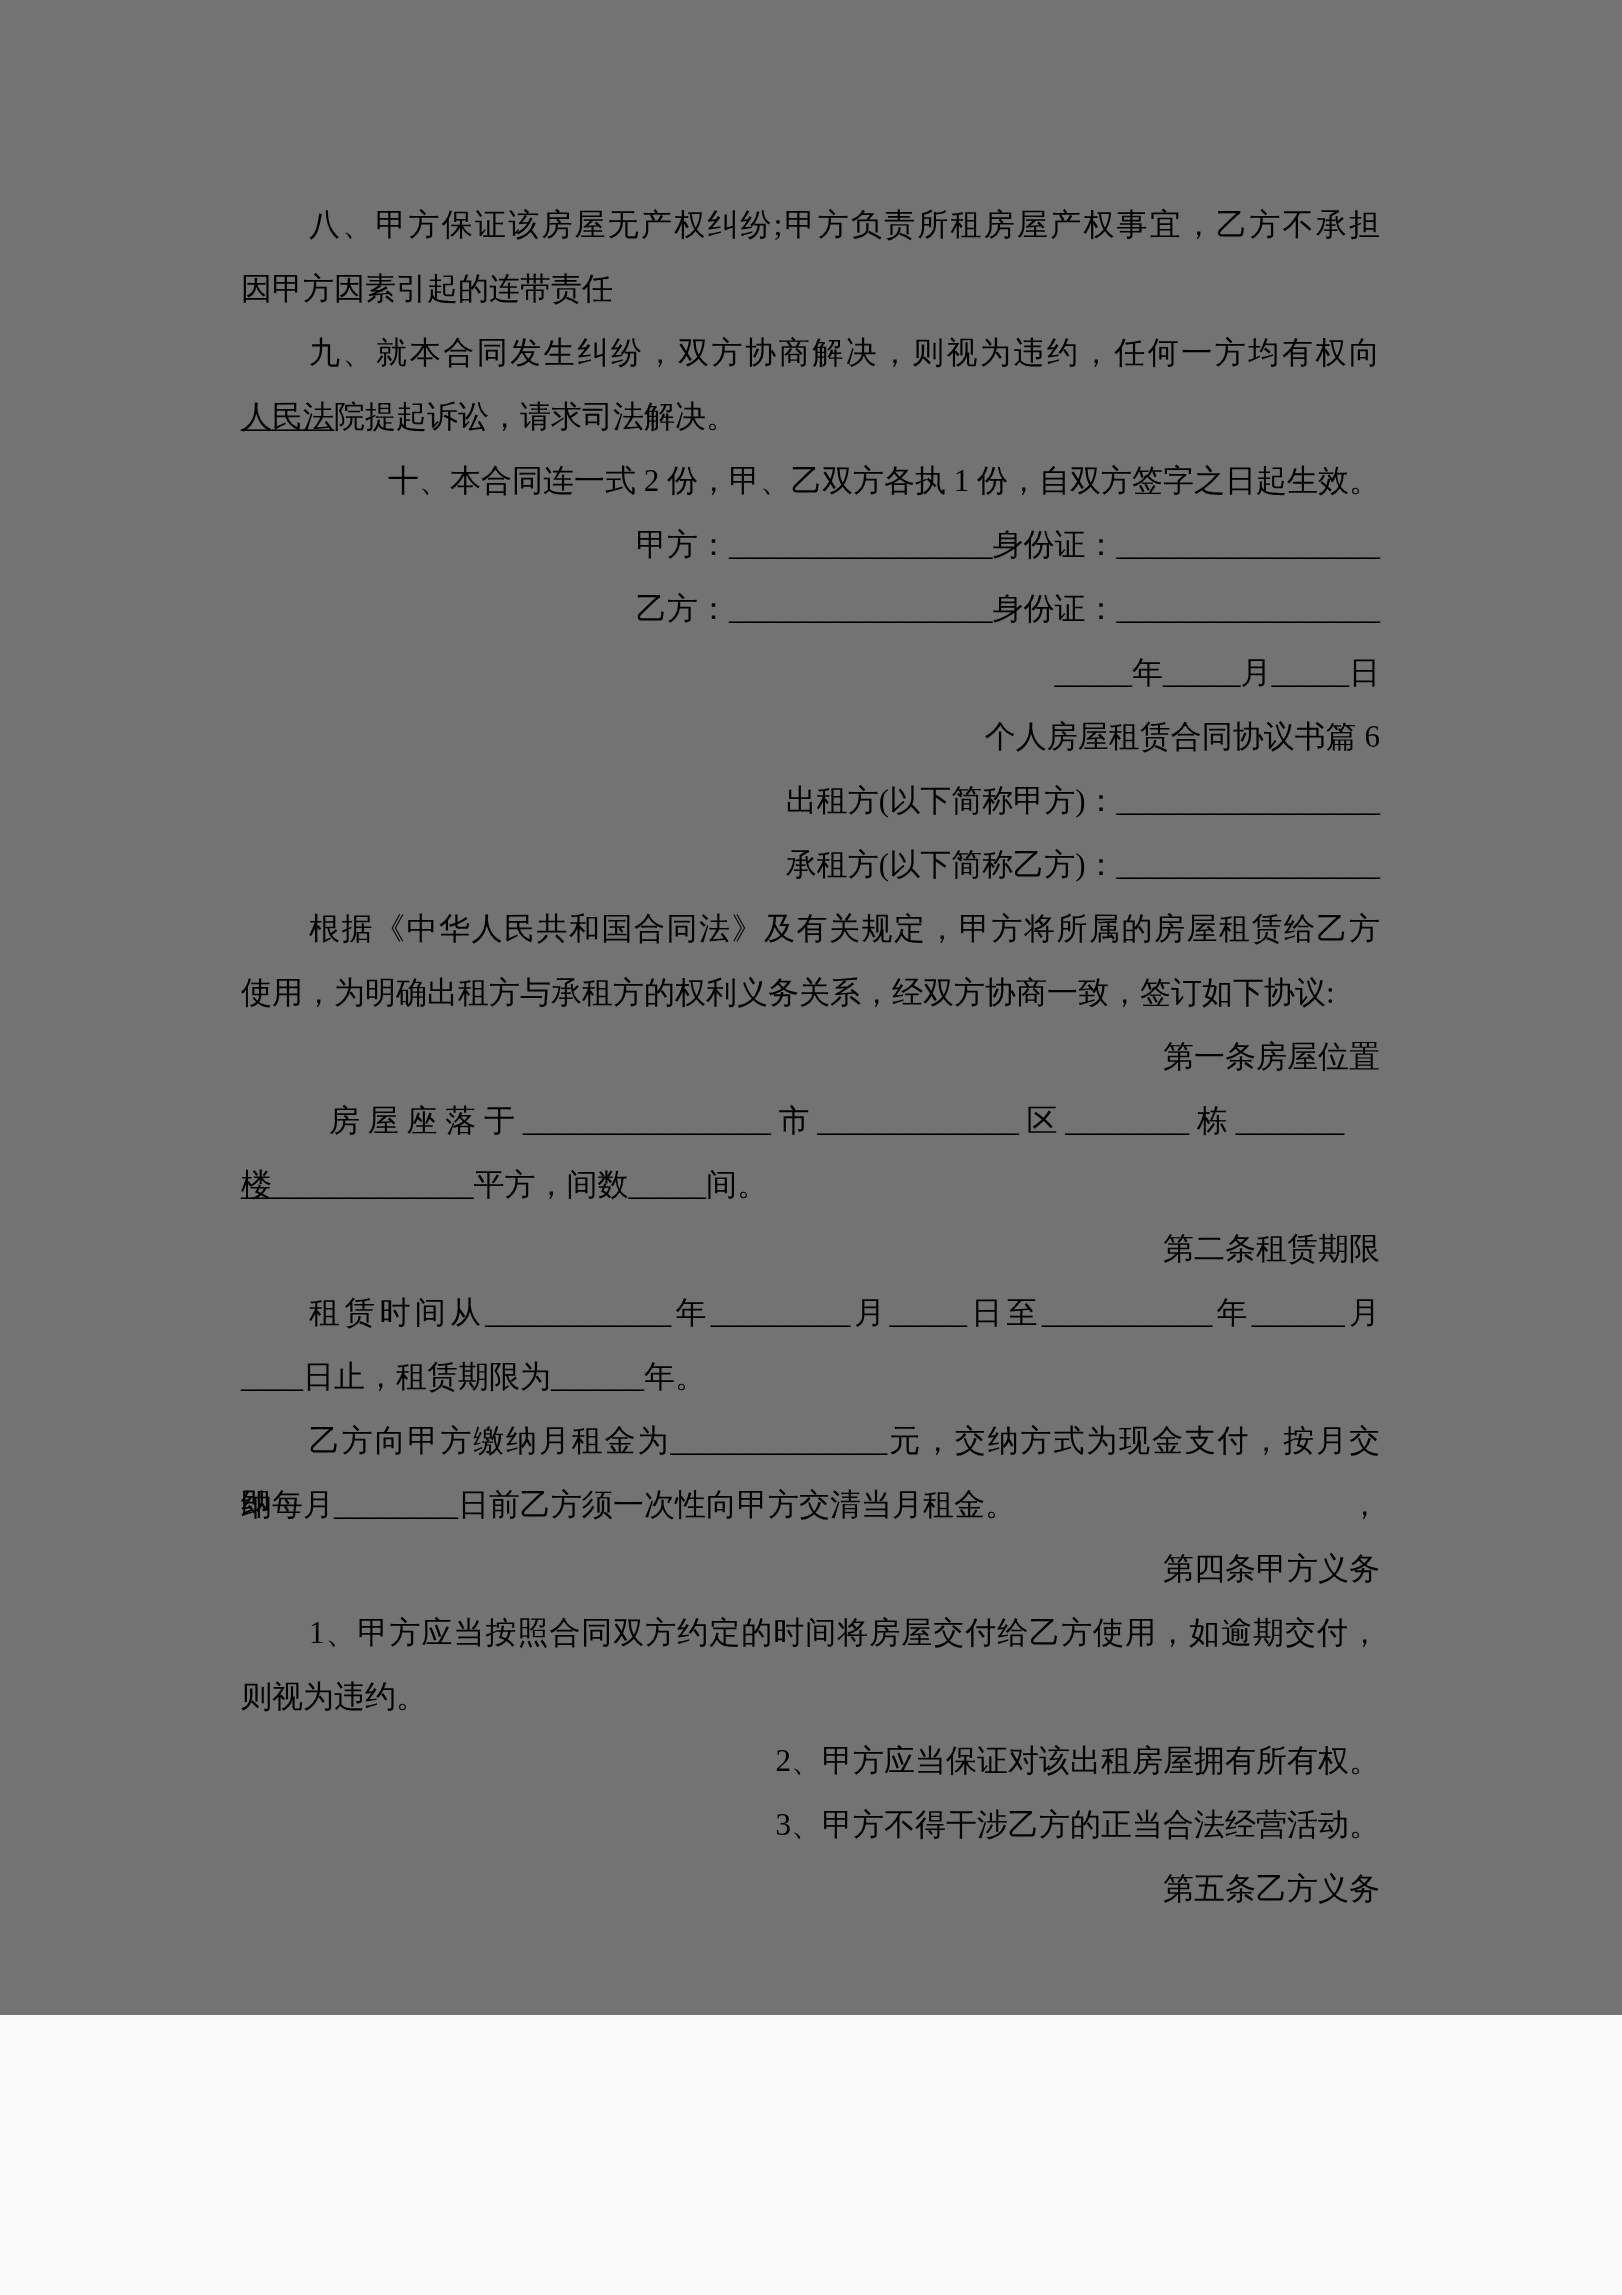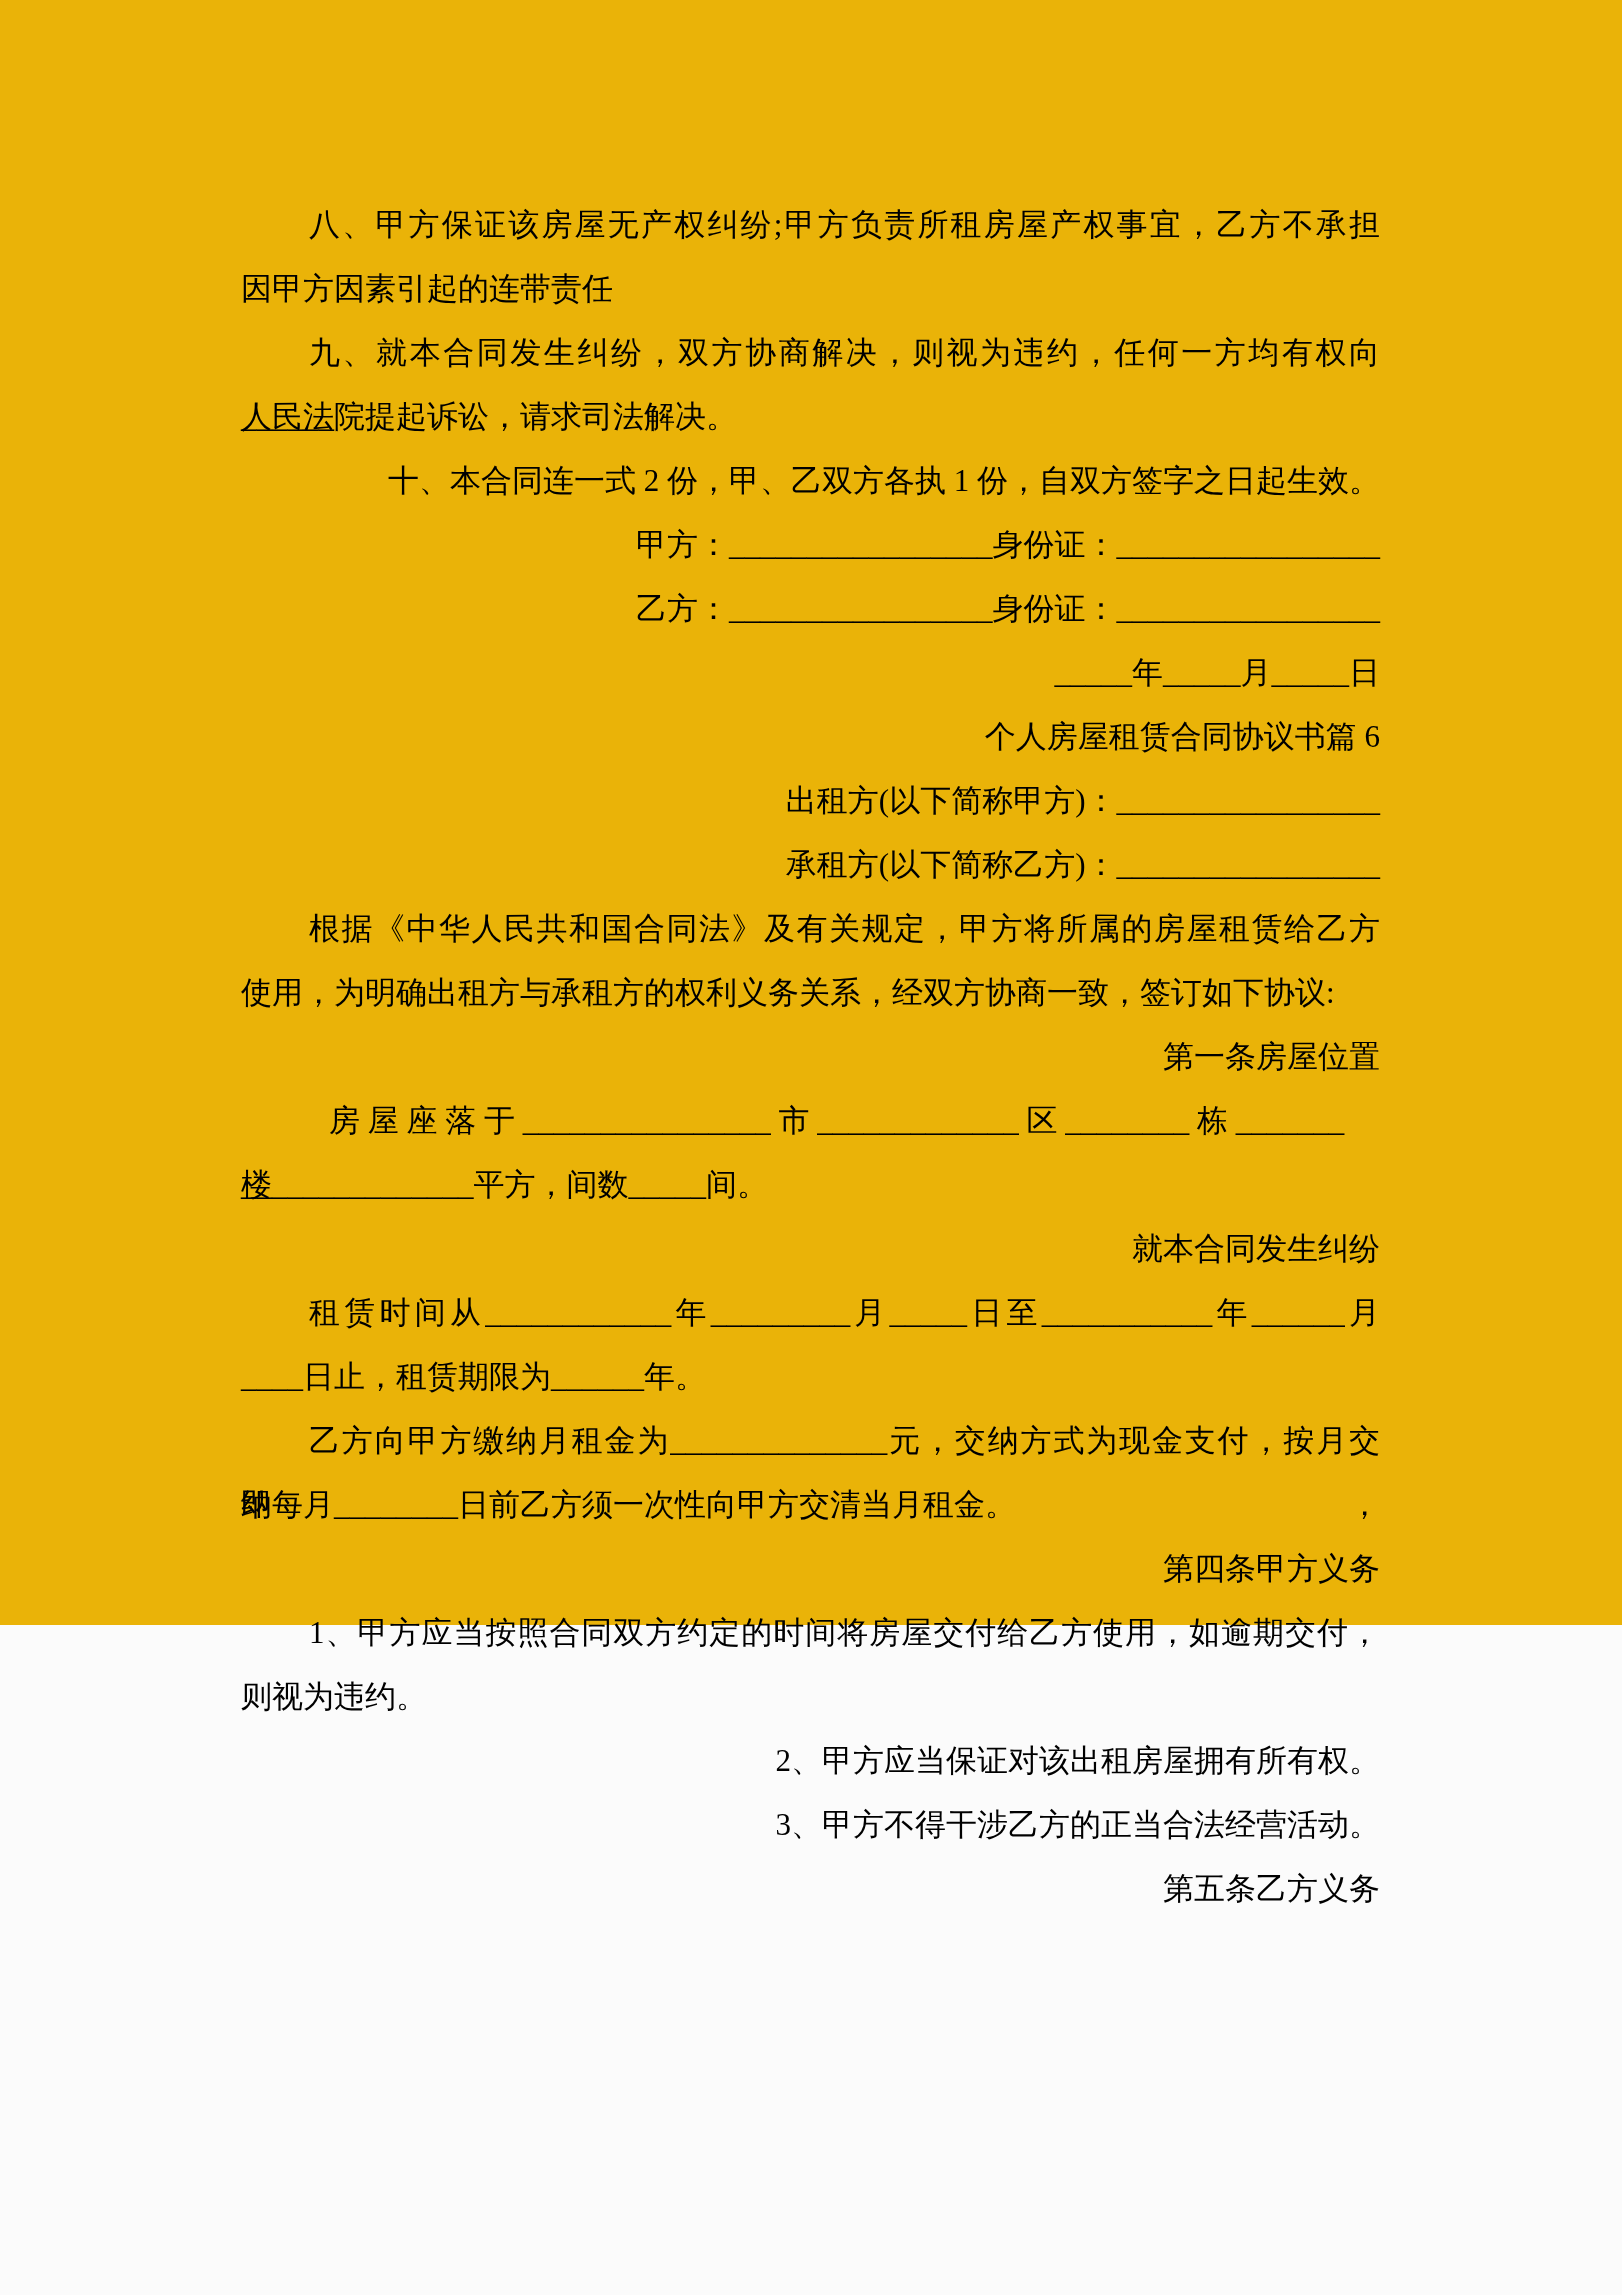--- a/index.html
+++ b/index.html
@@ -12,22 +12,22 @@
     background: #fbfbfb;
     position: relative;
     overflow: hidden;
     font-family: "Liberation Serif", "DejaVu Serif", serif;
     color: #000000;
   }
   .page {
     position: absolute;
     left: 0; top: 0;
     width: 1623px;
-    height: 1625px;
-    background: #eab308;
+    height: 2015px;
+    background: #737373;
   }
   .doc-lines {
     position: absolute;
     left: 241px;
     top: 193px;
     width: 1139px;
   }
   .ln {
     height: 64px;
     line-height: 64px;
@@ -57,21 +57,21 @@
       <div class="ln i1">乙方：_________________身份证：_________________</div>
       <div class="ln i1">_____年_____月_____日</div>
       <div class="ln i1">个人房屋租赁合同协议书篇 6</div>
       <div class="ln i1">出租方(以下简称甲方)：_________________</div>
       <div class="ln i1">承租方(以下简称乙方)：_________________</div>
       <div class="ln i1 j">根据《中华人民共和国合同法》及有关规定，甲方将所属的房屋租赁给乙方</div>
       <div class="ln">使用，为明确出租方与承租方的权利义务关系，经双方协商一致，签订如下协议:</div>
       <div class="ln i1">第一条房屋位置</div>
       <div class="ln i2">房 屋 座 落 于 ________________ 市 _____________ 区 ________ 栋 _______ 楼</div>
       <div class="ln">_______________平方，间数_____间。</div>
-      <div class="ln i1">就本合同发生纠纷</div>
+      <div class="ln i1">第二条租赁期限</div>
       <div class="ln i1 j">租赁时间从____________年_________月_____日至___________年______月</div>
       <div class="ln">____日止，租赁期限为______年。</div>
       <div class="ln i1 j">乙方向甲方缴纳月租金为______________元，交纳方式为现金支付，按月交纳，</div>
       <div class="ln">即每月________日前乙方须一次性向甲方交清当月租金。</div>
       <div class="ln i1">第四条甲方义务</div>
       <div class="ln i1 j">1、甲方应当按照合同双方约定的时间将房屋交付给乙方使用，如逾期交付，</div>
       <div class="ln">则视为违约。</div>
       <div class="ln i1">2、甲方应当保证对该出租房屋拥有所有权。</div>
       <div class="ln i1">3、甲方不得干涉乙方的正当合法经营活动。</div>
       <div class="ln i1">第五条乙方义务</div>

